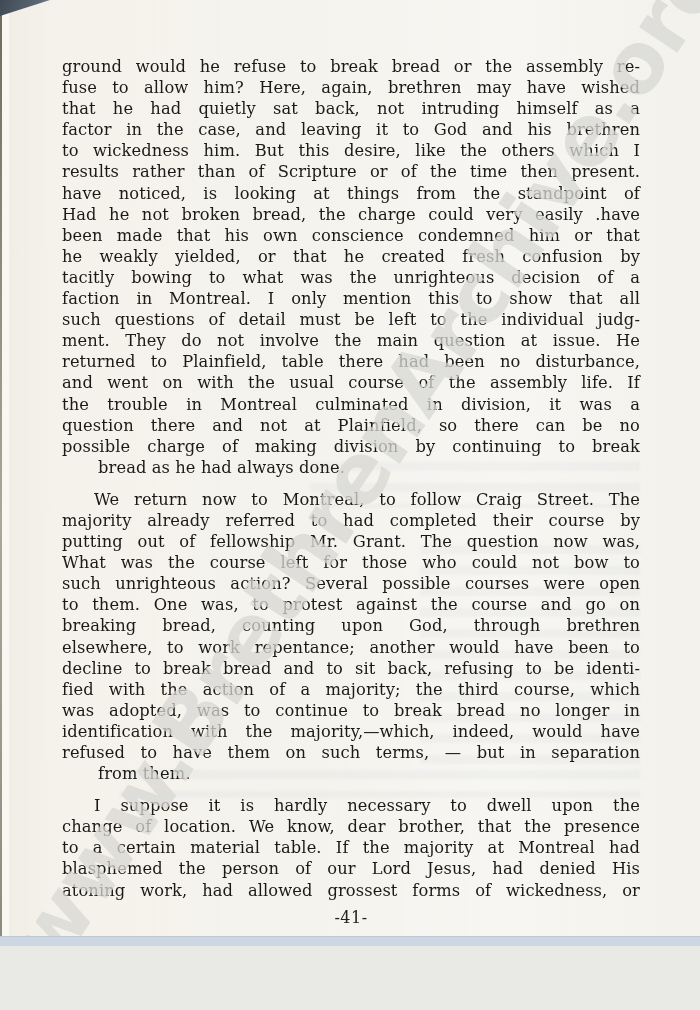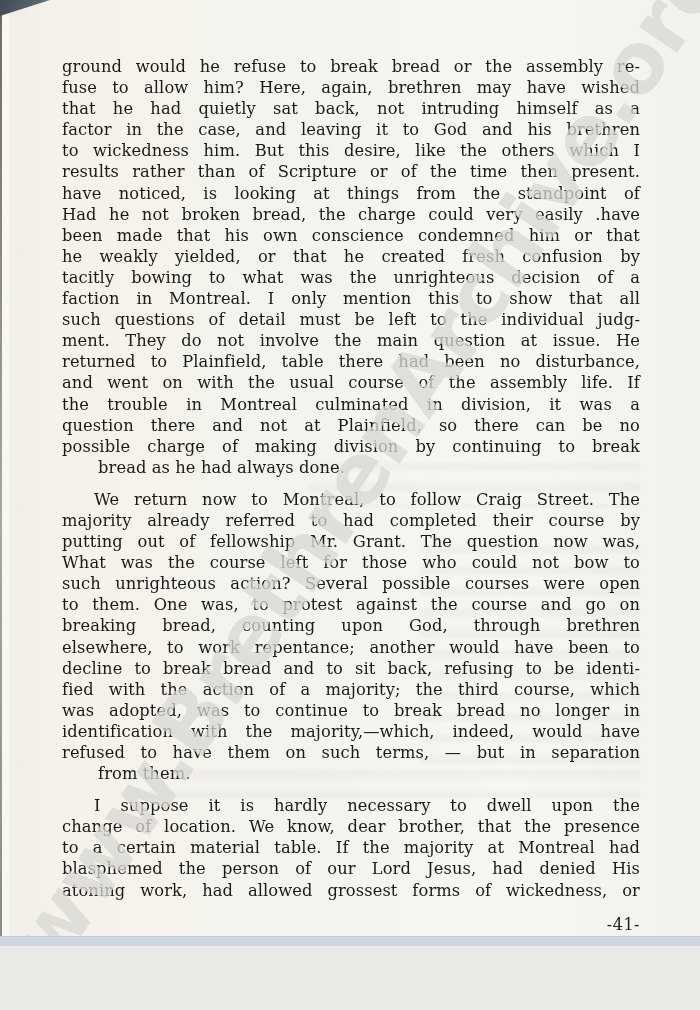--- a/index.html
+++ b/index.html
@@ -29,22 +29,22 @@
   .para + .para { margin-top: 11px; }
   .line {
     text-align: justify;
     text-align-last: justify;
     white-space: normal;
   }
   .line.last { text-align-last: left; margin-left: 36px; }
   .line.indent { text-indent: 32px; }
 
   #page-number {
-    margin-top: 13px;
-    text-align: right;
+    margin-top: 6px;
+    text-align: center;
     font-size: 16px;
     letter-spacing: 0.5px;
     color: #23211d;
   }
 
   
   #watermark {
     position: absolute;
     left: 52%;
     top: 48.5%;

